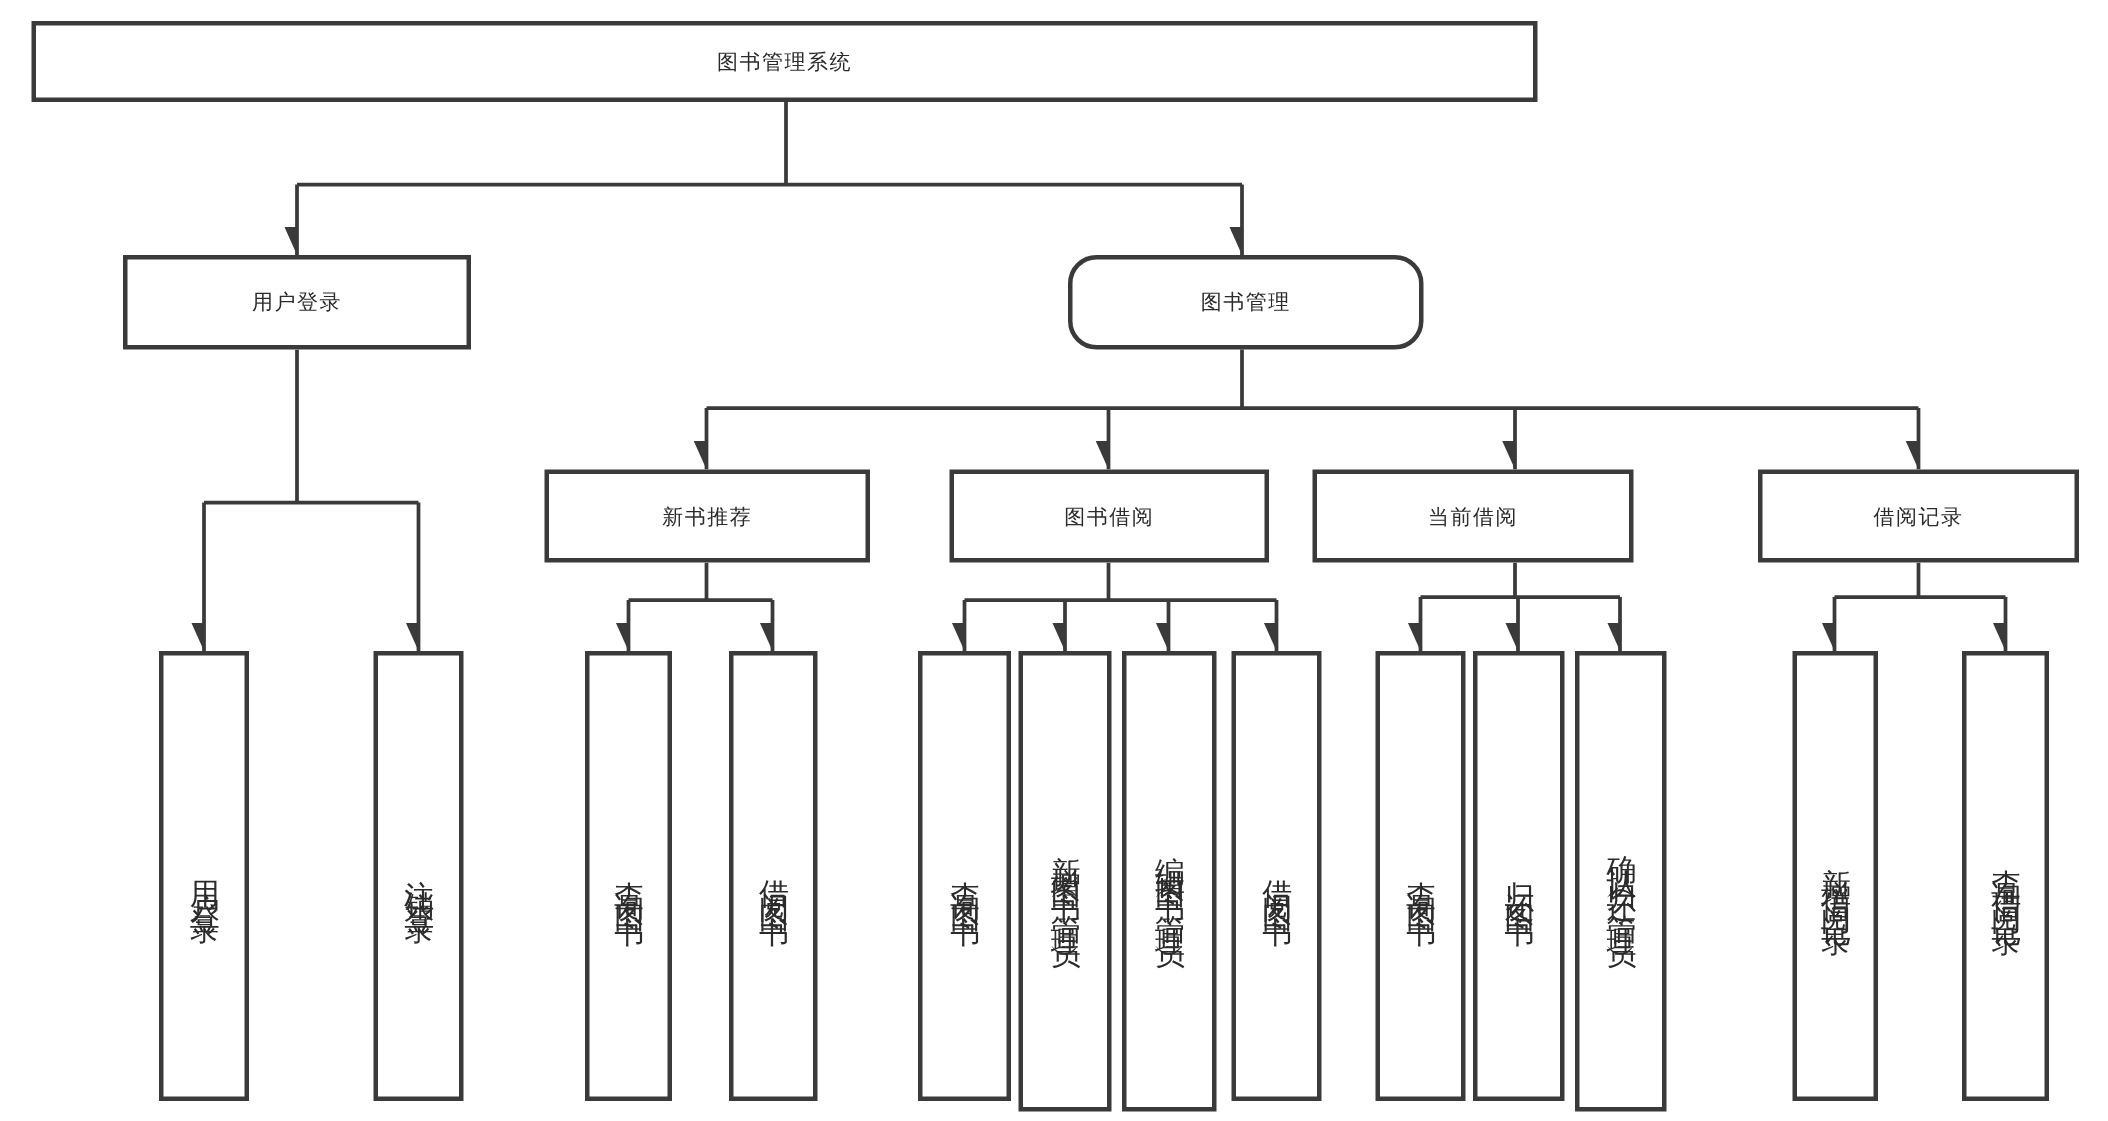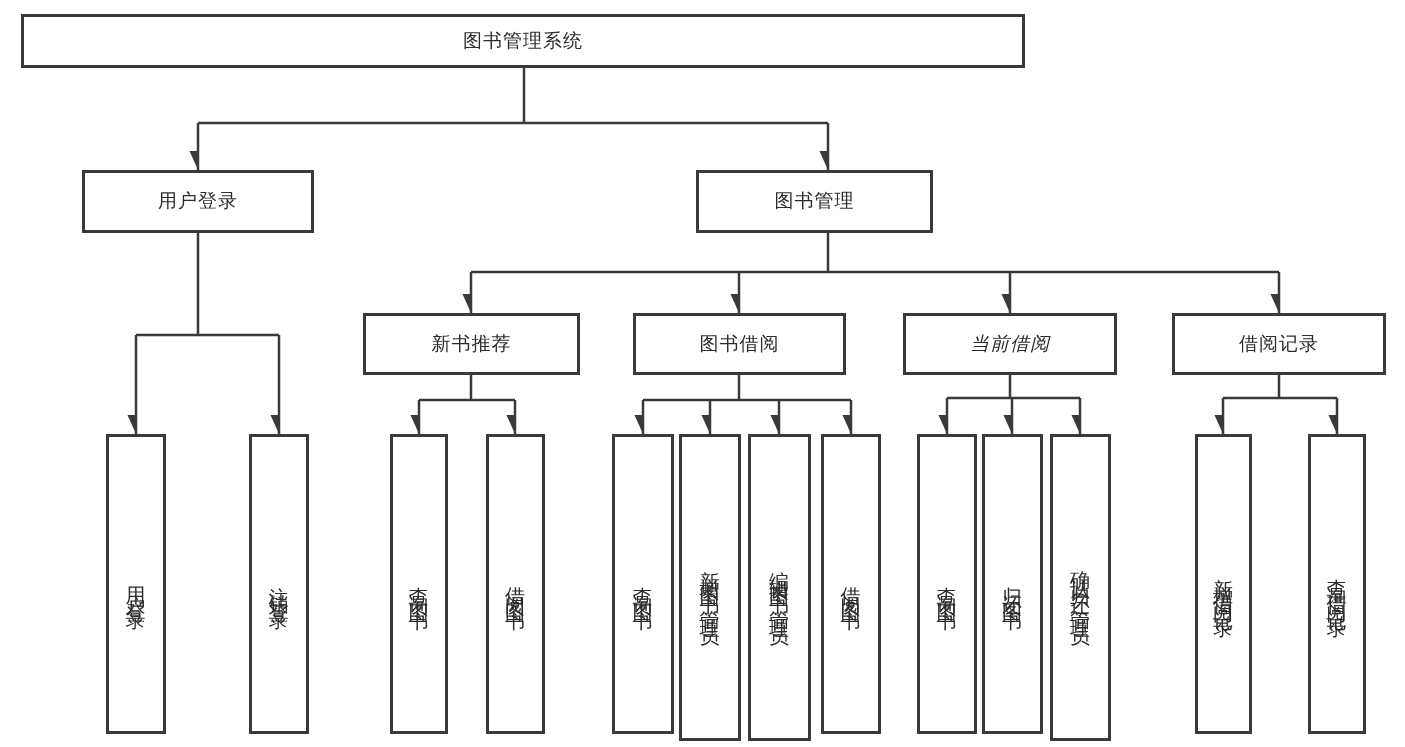--- a/index.html
+++ b/index.html
@@ -19,21 +19,21 @@
   #connectors{position:absolute;left:0;top:0;width:1405px;height:747px;}
   .node{
     position:absolute;
     box-sizing:border-box;
     border:3px solid var(--line);
     background:#fff;
     display:flex;
     align-items:center;
     justify-content:center;
     color:var(--text);
-    font-size:19px;
+    font-size:14px;
     letter-spacing:1px;
     text-align:center;
     line-height:1.2;
   }
   .leaf{
     writing-mode:vertical-rl;
     text-orientation:mixed;
     font-size:20px;
     letter-spacing:8px;
     line-height:1;
@@ -101,25 +101,25 @@
       <path d="M1279,375 V398"></path>
       <path d="M1223,398 H1337"></path>
       <line x1="1223" y1="398" x2="1223" y2="434" marker-end="url(#arrow)"></line>
       <line x1="1337" y1="398" x2="1337" y2="434" marker-end="url(#arrow)"></line>
     </g>
   </svg>
 
   <div class="node" style="left:21px;top:14px;width:1004px;height:54px;">图书管理系统</div>
 
   <div class="node" style="left:82px;top:170px;width:232px;height:63px;">用户登录</div>
-  <div class="node" style="left:696px;top:170px;width:237px;height:63px;">图书管理</div>
+  <div class="node" style="left:712px;top:170px;width:237px;height:63px;border-radius:19px;">图书管理</div>
 
   <div class="node" style="left:633px;top:313px;width:213px;height:62px;">图书借阅</div>
   <div class="node" style="left:363px;top:313px;width:217px;height:62px;">新书推荐</div>
-  <div class="node" style="left:903px;top:313px;width:214px;height:62px;font-style:italic;">当前借阅</div>
+  <div class="node" style="left:875px;top:313px;width:214px;height:62px;">当前借阅</div>
   <div class="node" style="left:1172px;top:313px;width:214px;height:62px;">借阅记录</div>
 
   <div class="node leaf" style="left:106px;top:434px;width:60px;height:300px;">用户登录</div>
   <div class="node leaf" style="left:249px;top:434px;width:60px;height:300px;">注销登录</div>
 
   <div class="node leaf" style="left:390px;top:434px;width:58px;height:300px;">查询图书</div>
   <div class="node leaf" style="left:486px;top:434px;width:59px;height:300px;">借阅图书</div>
 
   <div class="node leaf" style="left:612px;top:434px;width:62px;height:300px;">查询图书</div>
   <div class="node leaf" style="left:679px;top:434px;width:62px;height:307px;">新增图书（管理员）</div>

